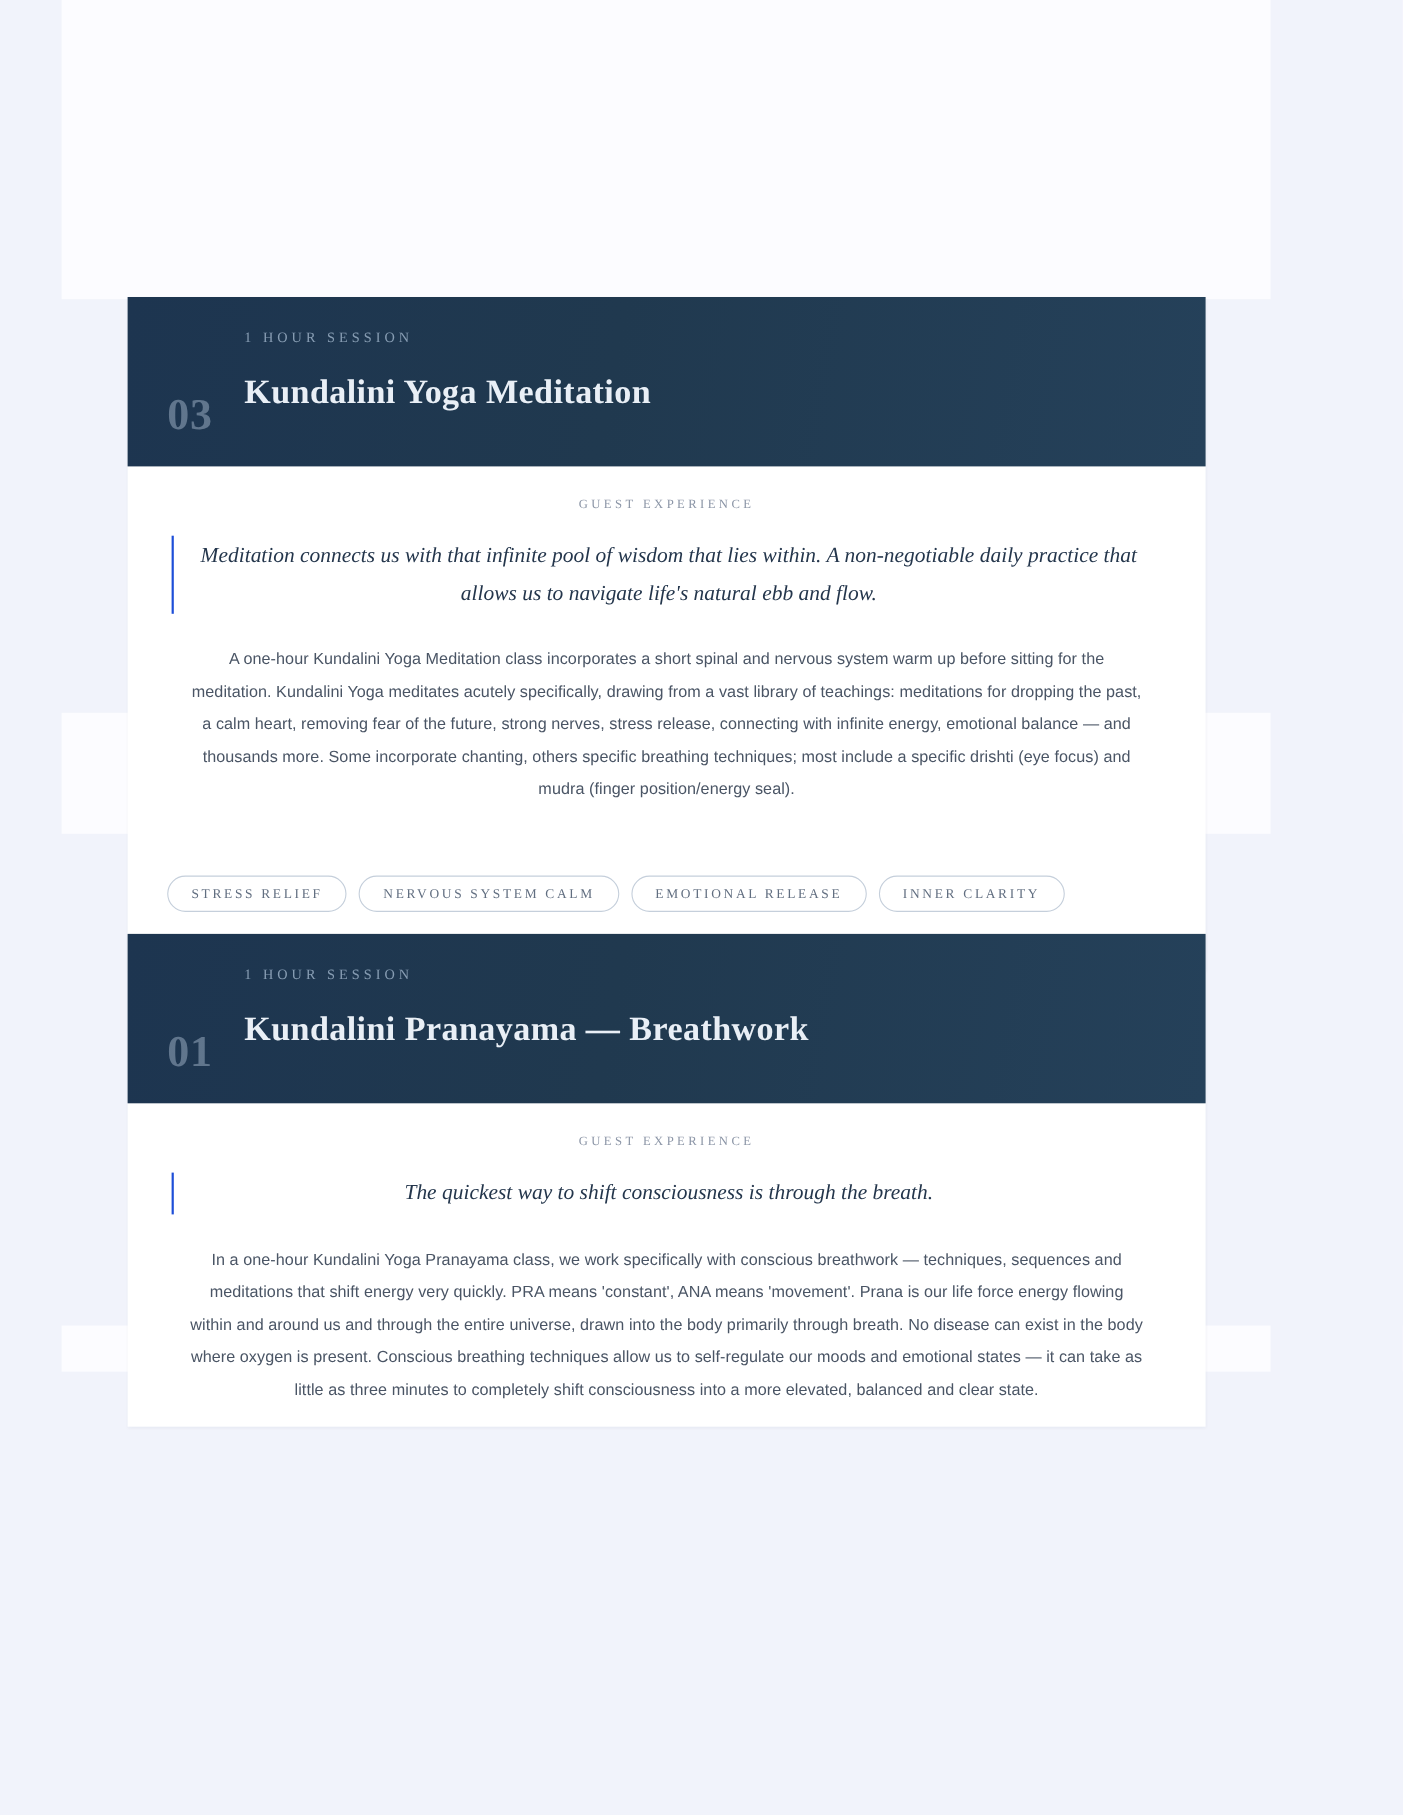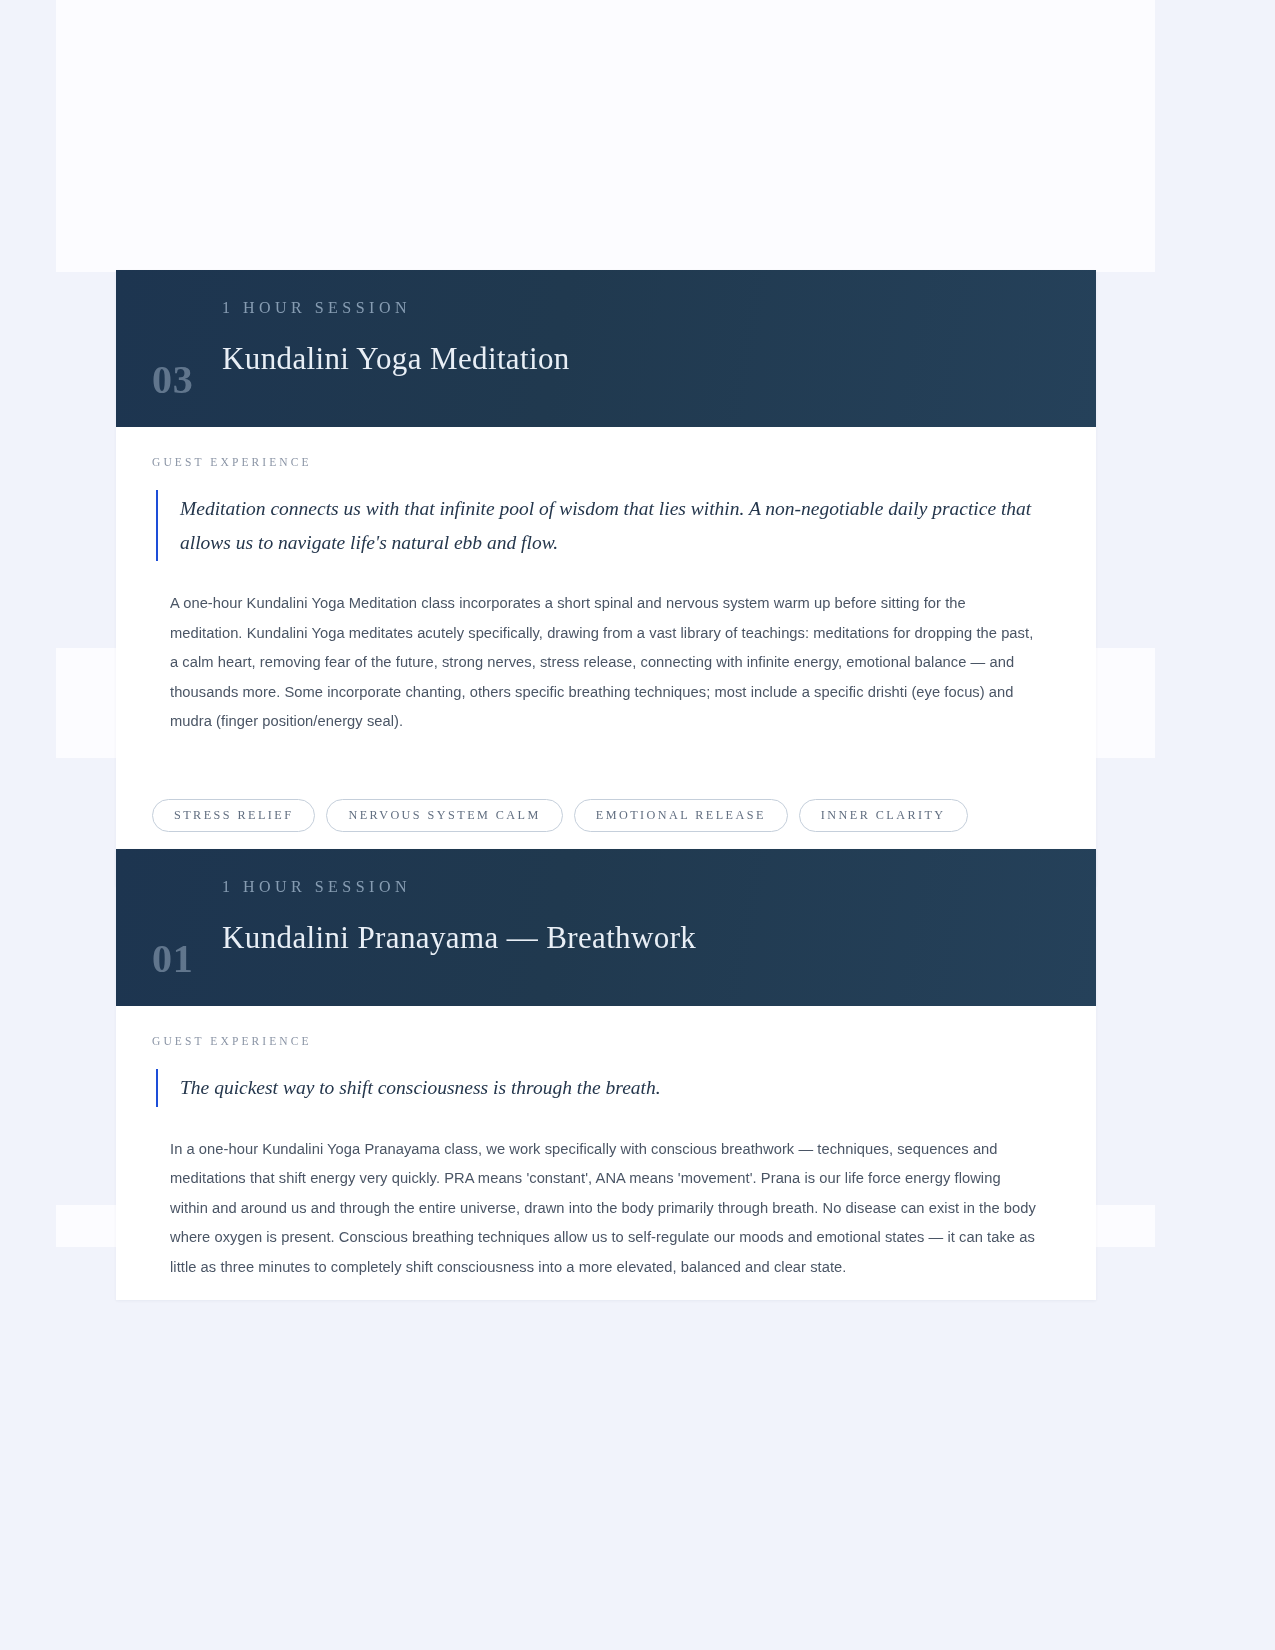--- a/index.html
+++ b/index.html
@@ -73,38 +73,38 @@
     color: rgba(190,208,226,0.42);
     line-height: 1;
     letter-spacing: 0.02em;
     width: 70px;
     flex: 0 0 70px;
     padding-bottom: 1px;
   }
   .header-text { padding-bottom: 0; }
   .eyebrow {
     font-family: "Liberation Serif", serif;
-    font-size: 16px;
+    font-size: 13px;
     letter-spacing: 0.28em;
     color: rgba(175,195,216,0.72);
     text-transform: uppercase;
     margin-bottom: 9px;
     line-height: 1;
   }
   .card-title {
     font-family: "Liberation Serif", serif;
     font-size: 31px;
-    font-weight: 400;
+    font-weight: 700;
     color: #e9eff6;
     letter-spacing: 0.012em;
     line-height: 1.08;
   }
 
   
-  .card-body { padding: 30px 36px 0 36px; }
+  .card-body { padding: 30px 36px 0 36px; text-align: center; }
 
   .section-label {
     font-family: "Liberation Serif", serif;
     font-size: 11.5px;
     letter-spacing: 0.27em;
     color: #8b95a6;
     text-transform: uppercase;
     line-height: 1;
     margin-bottom: 22px;
   }

